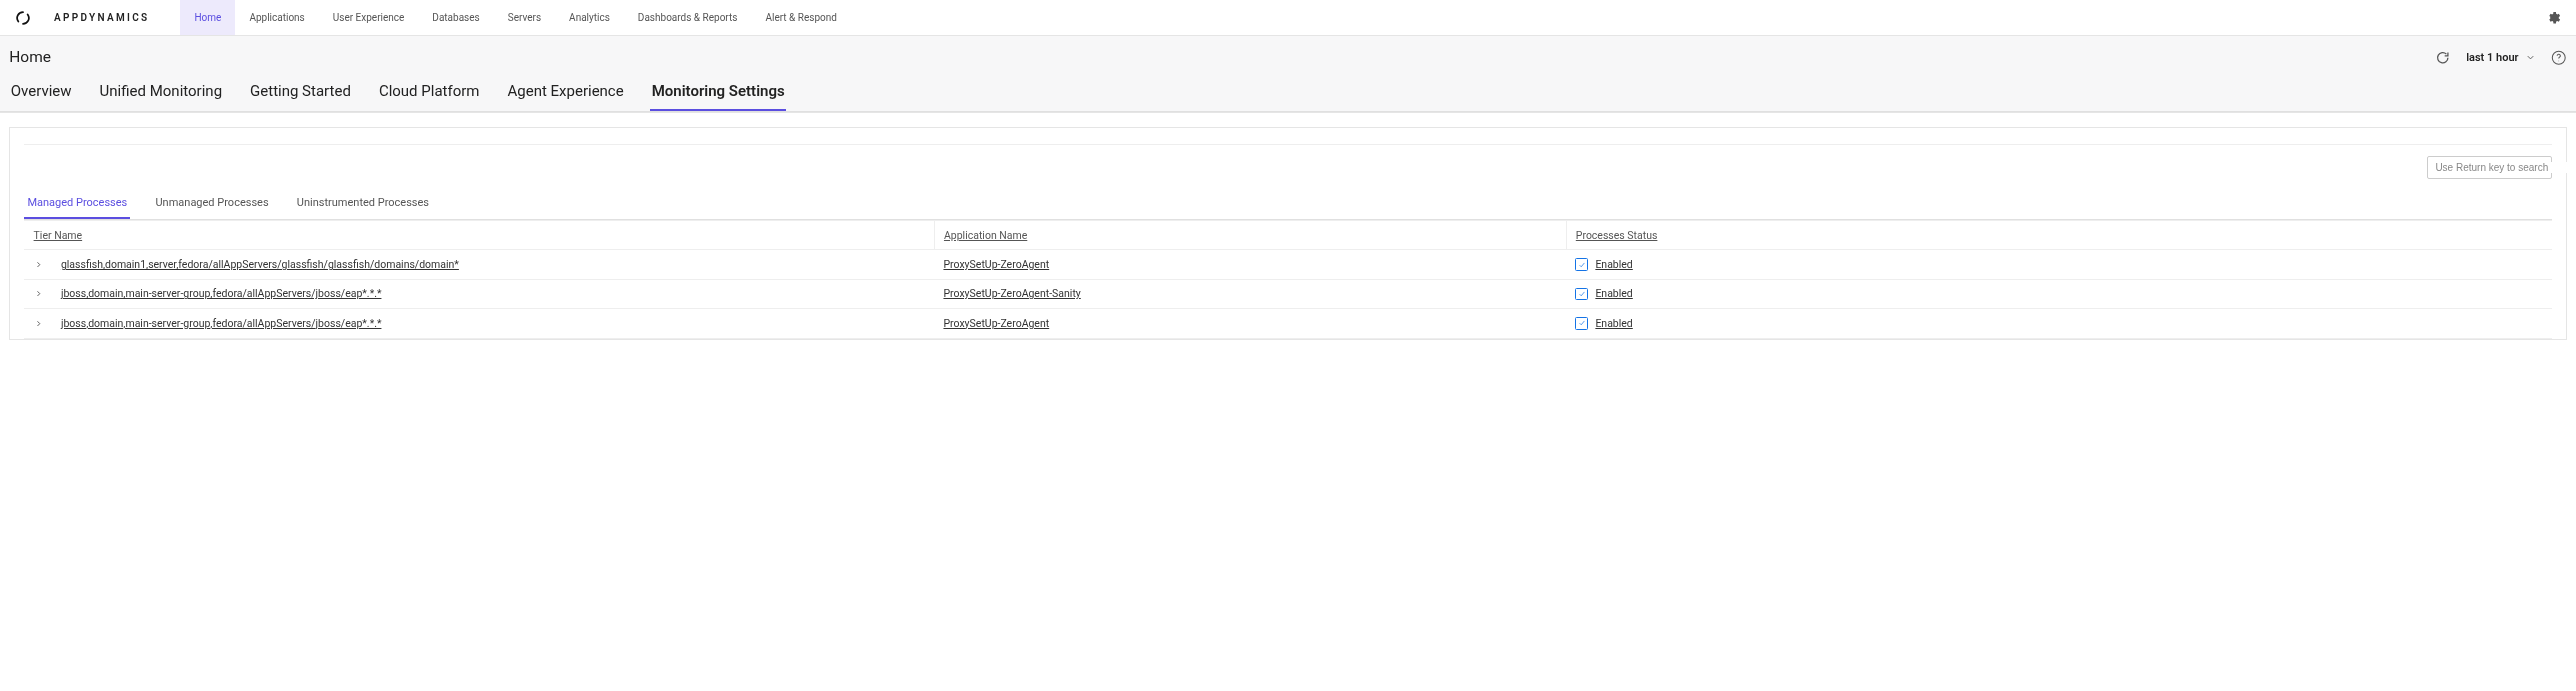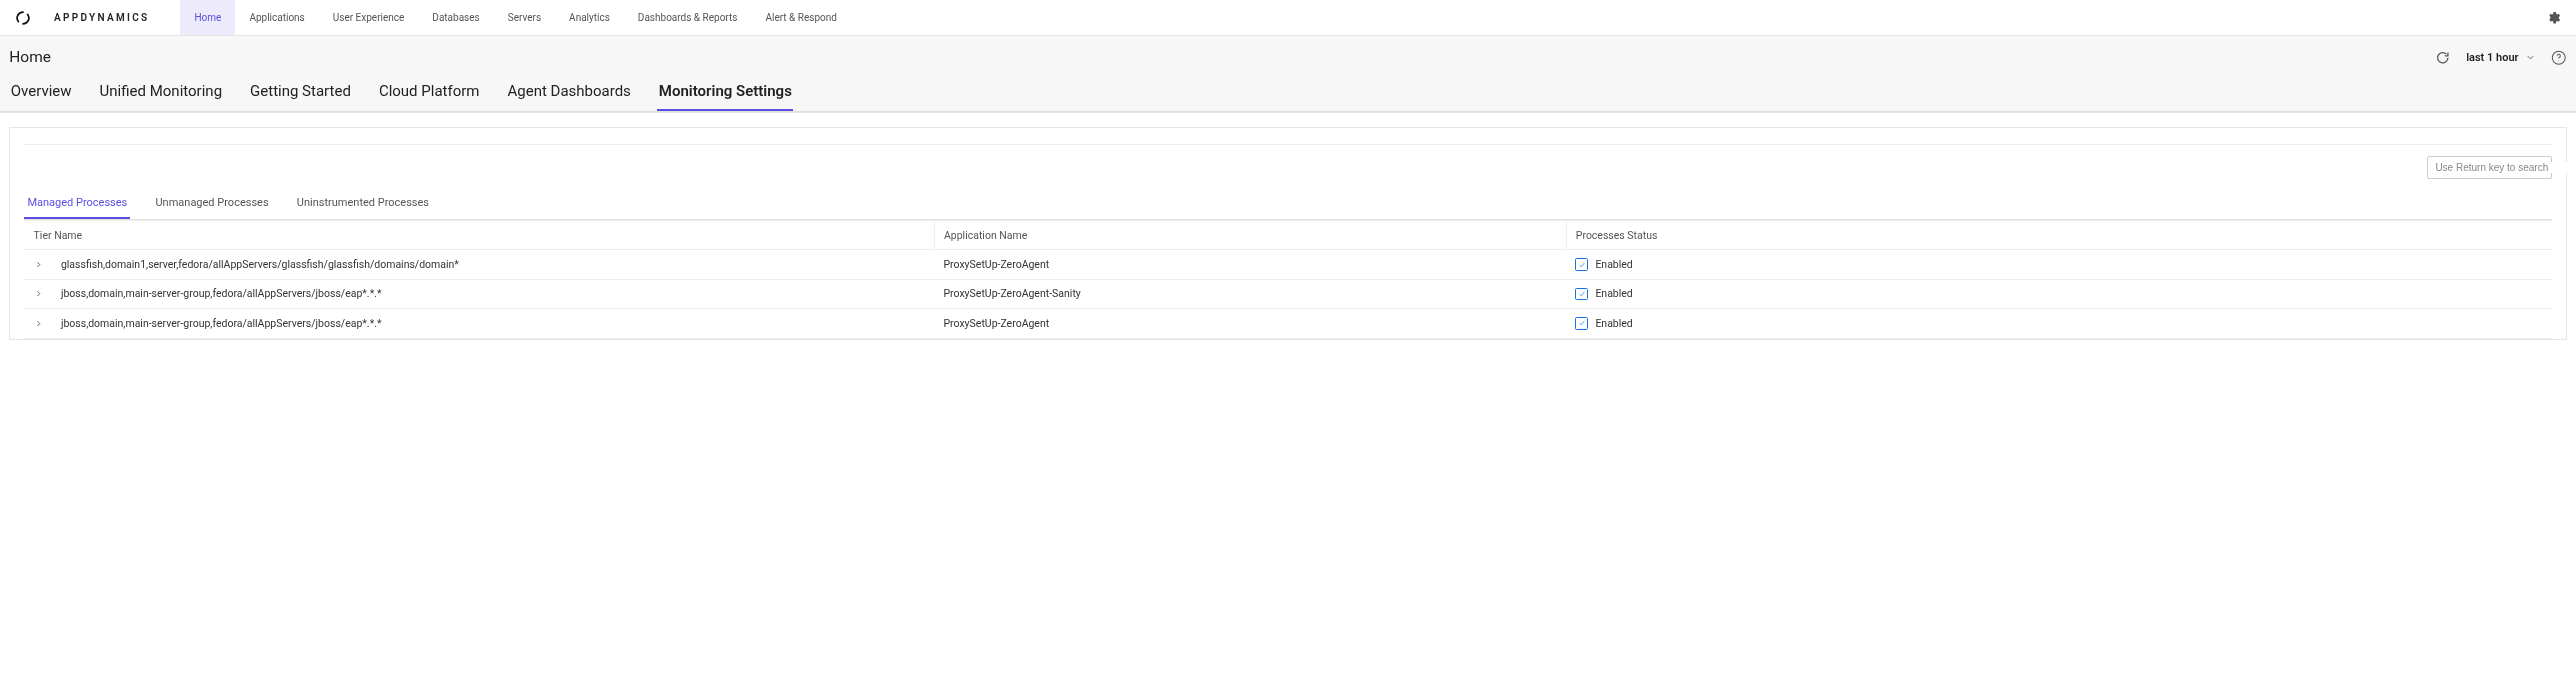--- a/index.html
+++ b/index.html
@@ -178,20 +178,21 @@
   
   .tbl {
     width: 100%;
     border-collapse: collapse;
   }
   .tbl th, .tbl td {
     text-align: left;
     font-size: 10.5px;
     padding: 7.7px 9.3px;
     border-bottom: 0.8px solid #eee;
+    text-decoration: underline;
   }
   .tbl th {
     color: #555;
     font-weight: 400;
     border-right: 0.8px solid #eee;
     border-top: 0.8px solid #eee;
     background: #fff;
   }
   .tbl th:last-child { border-right: none; }
   .col-tier { width: 36%; }
@@ -285,21 +286,21 @@
       <circle cx="12" cy="12" r="10"></circle>
       <path d="M9.5 9a2.5 2.5 0 1 1 3.5 2.3c-.8.4-1 .9-1 1.7"></path>
       <circle cx="12" cy="17" r="0.6" fill="#555" stroke="none"></circle>
     </svg>
   </div>
   <div class="subtabs">
     <div class="subtab"><span>Overview</span></div>
     <div class="subtab"><span>Unified Monitoring</span></div>
     <div class="subtab"><span>Getting Started</span></div>
     <div class="subtab"><span>Cloud Platform</span></div>
-    <div class="subtab"><span>Agent Dashboards</span></div>
+    <div class="subtab"><span>Agent Experience</span></div>
     <div class="subtab active"><span>Monitoring Settings</span></div>
   </div>
 </div>
 
 <div class="content">
   <div class="panel">
 
     <div class="search-row">
       <div class="search-box">
         <input class="search-input" placeholder="Use Return key to search" style="">

